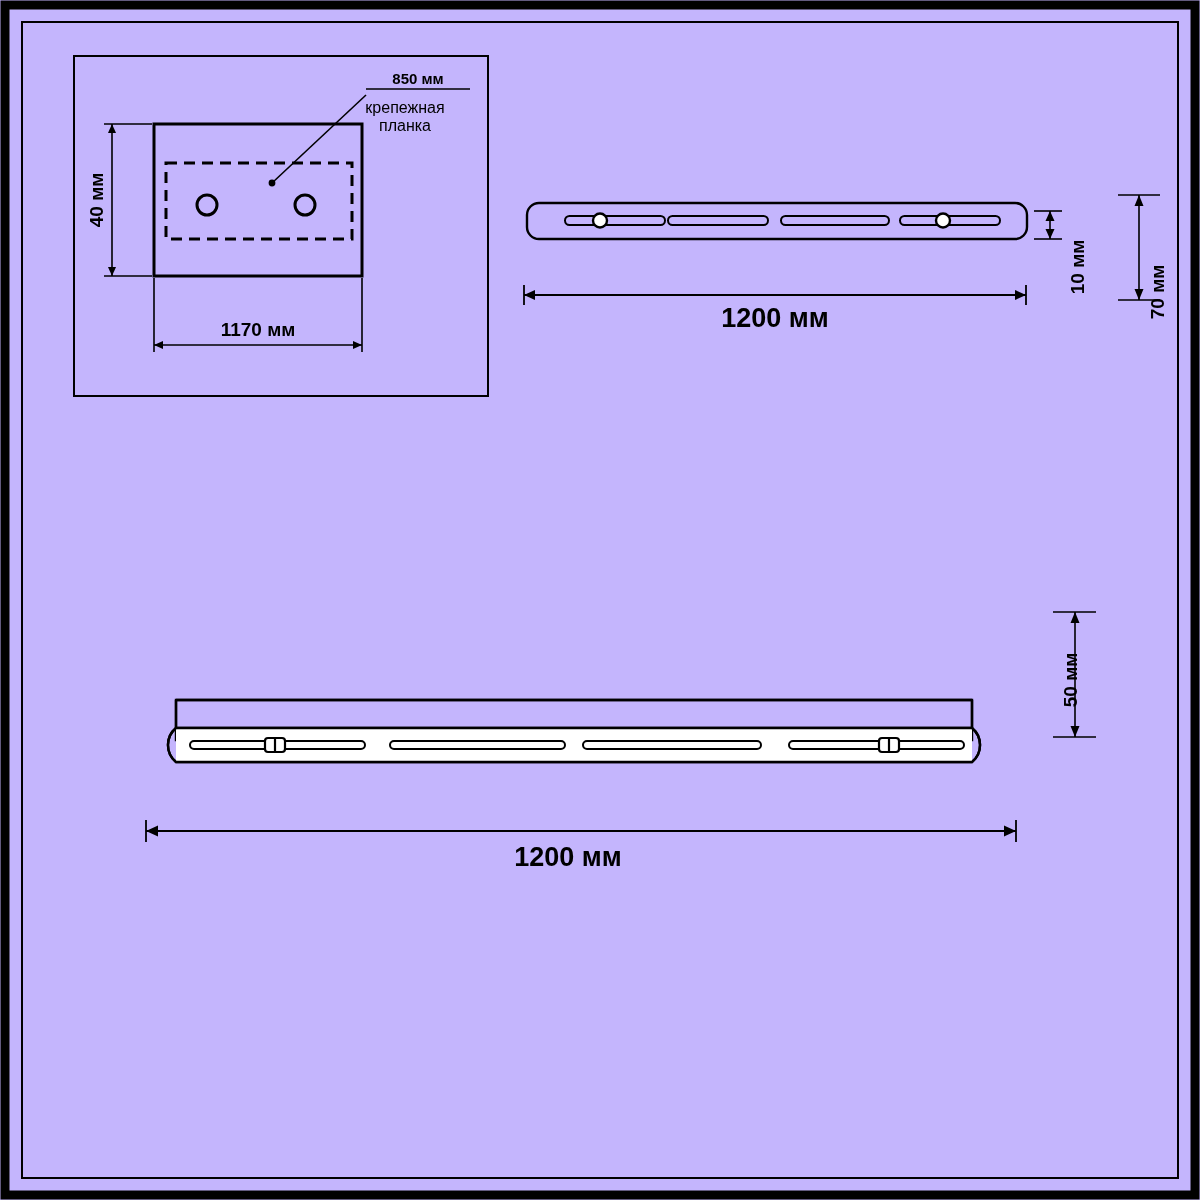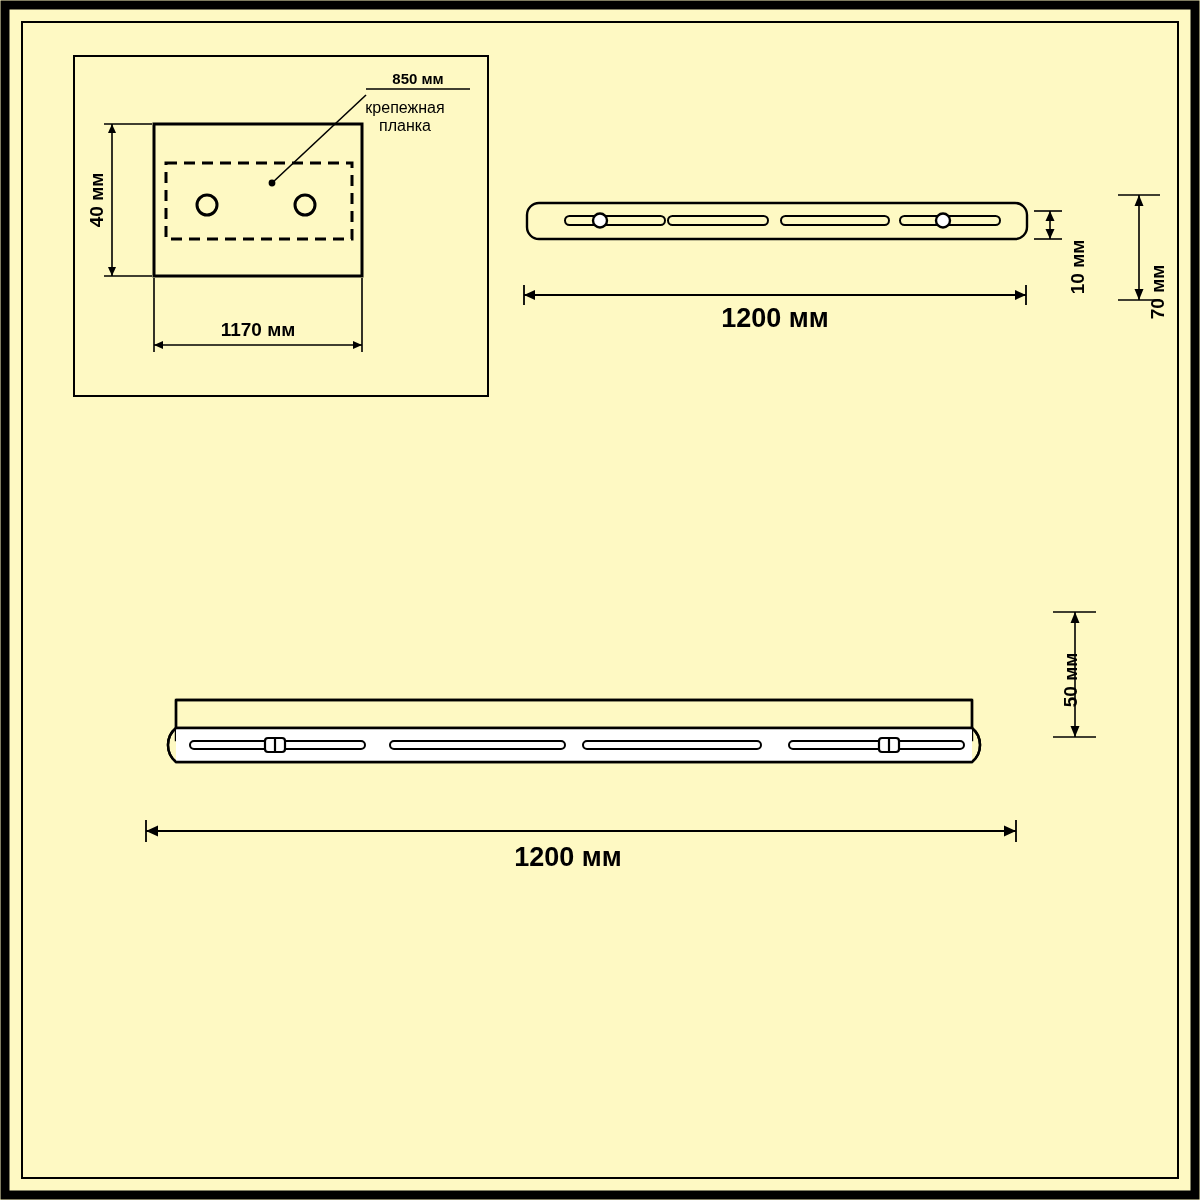--- a/index.html
+++ b/index.html
@@ -7,21 +7,21 @@
     padding: 0;
     background: #ffffff;
   }
   body {
     font-family: "Liberation Sans", sans-serif;
   }
   #sheet {
     position: relative;
     width: 1200px;
     height: 1200px;
-    background: #fef9c3;
+    background: #c4b5fd;
     overflow: hidden;
   }
   #sheet svg {
     display: block;
   }
   .dim-text {
     font-family: "Liberation Sans", sans-serif;
     font-weight: bold;
     fill: #000000;
   }

